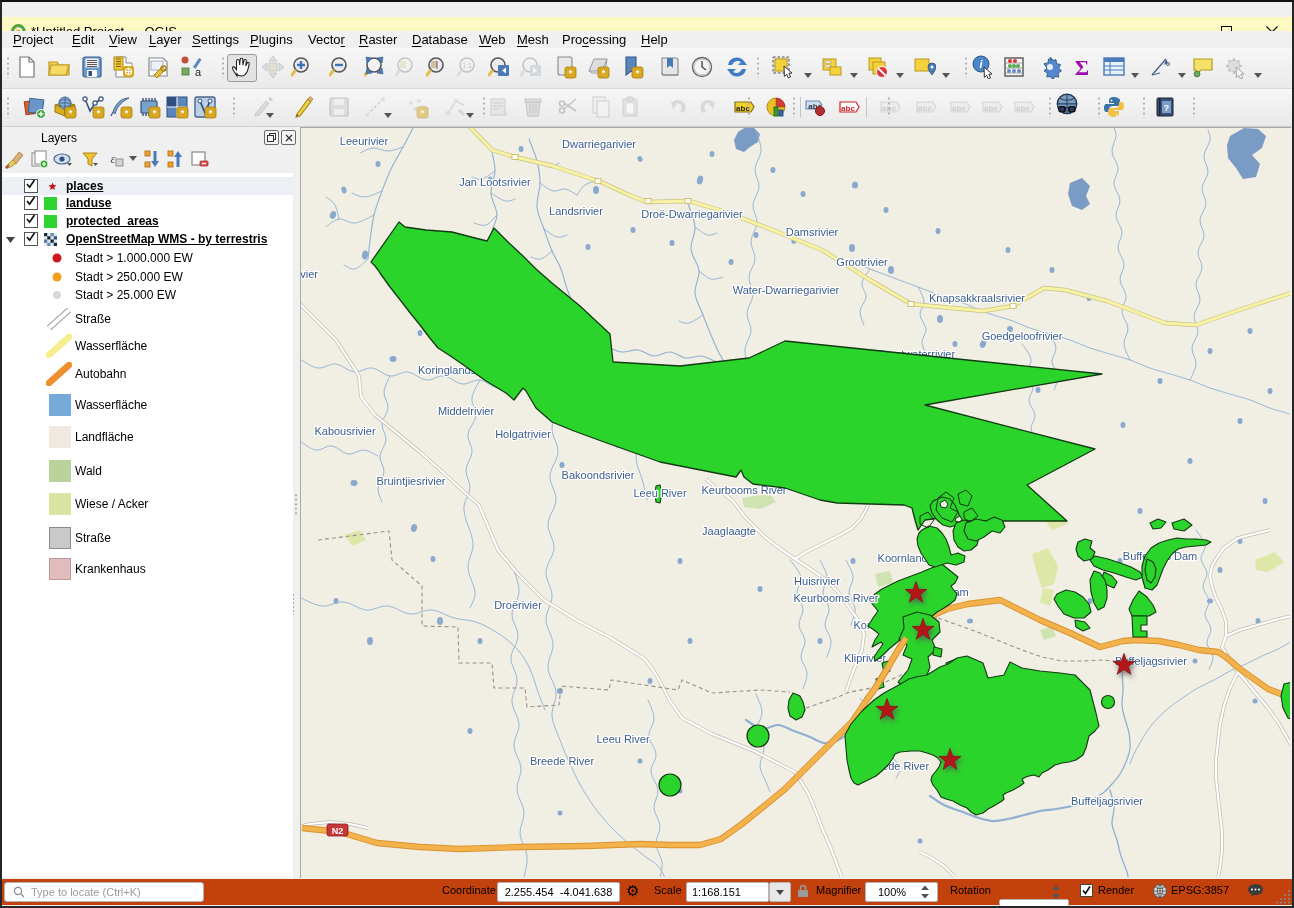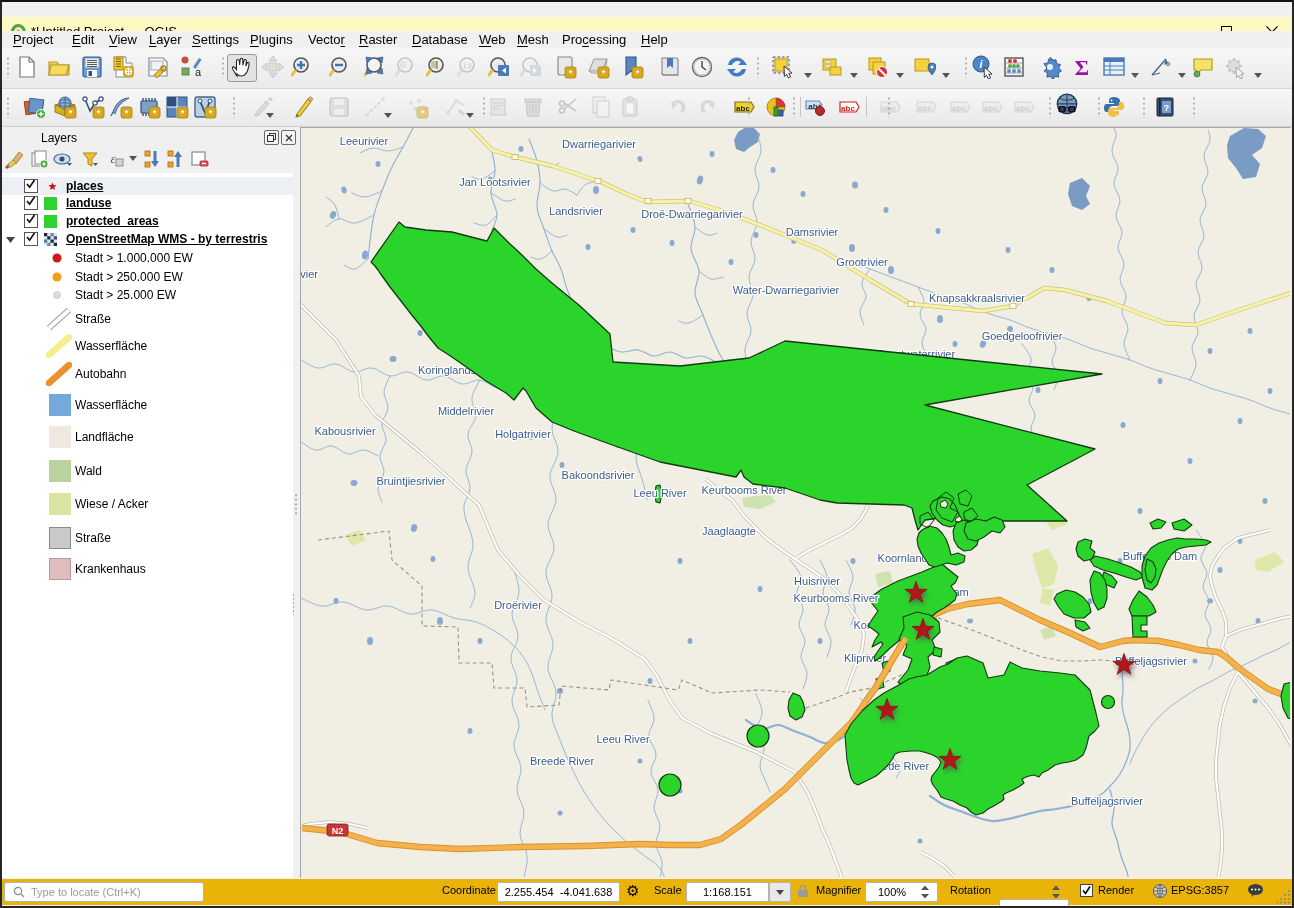--- a/index.html
+++ b/index.html
@@ -23,21 +23,21 @@
   #panel{left:2px;top:127px;width:291px;height:751px;background:#f0f0f0;}
   #panel-title{left:7px;top:4px;font-size:12px;color:#000;margin-left:32px;}
   .pbtn{position:absolute;top:3px;width:15px;height:15px;border:1px solid #6a6a6a;border-radius:2px;background:#f4f4f4;display:flex;align-items:center;justify-content:center;font-size:10px;color:#333;box-sizing:border-box;}
   #ptoolbar{left:0;top:20px;width:291px;height:26px;}
   #ptree{left:0;top:46px;width:291px;height:705px;background:#ffffff;font-size:12px;}
   .lname{font-weight:bold;color:#000;font-size:12px;text-decoration:underline;}
   .legtext{color:#000;font-size:12px;}
   
   #map{left:300px;top:127px;width:991px;height:751px;background:#f1eee3;border-top:1px solid #a8a8a8;border-left:1px solid #a8a8a8;box-sizing:border-box;}
   
-  #statusbar{left:2px;top:879px;width:1290px;height:26px;background:#eab308;font-size:11px;color:#000;}
+  #statusbar{left:2px;top:879px;width:1290px;height:26px;background:#c2410c;font-size:11px;color:#000;}
   .sfield{position:absolute;background:#fff;border:1px solid #b4b4b4;border-radius:2px;box-sizing:border-box;font-size:11px;color:#000;display:flex;align-items:center;white-space:nowrap;overflow:hidden;}
   .slabel{position:absolute;top:5px;}
 </style>
 </head>
 <body>
 <div class="abs" id="titlebar">
   <svg class="abs" style="left:9px;top:7px" width="16" height="16" viewBox="0 0 24 24">
     <circle cx="11" cy="11" r="10" fill="#fff"></circle>
     <circle cx="11" cy="11" r="8.6" fill="none" stroke="#55a33a" stroke-width="4.8"></circle>
     <rect x="14" y="14" width="10" height="6" rx="2.4" transform="rotate(45 14 14)" fill="#55a33a"></rect>
@@ -903,21 +903,21 @@
         <circle cx="5" cy="5" r="3.6" fill="none" stroke="#8a8a8a" stroke-width="1.2"></circle>
         <path d="M8 8l3 3" stroke="#8a8a8a" stroke-width="1.2"></path>
       </svg>
     Type to locate (Ctrl+K)
   </div>
   <div class="slabel" style="left:440px">Coordinate</div>
   <div class="sfield" style="left:495px;top:3px;width:123px;height:20px;justify-content:center;">2.255.454&nbsp; -4.041.638</div>
   <div class="abs" style="left:624px;top:3px;font-size:15px;">⚙</div>
   <div class="slabel" style="left:652px">Scale</div>
   <div class="sfield" style="left:684px;top:3px;width:83px;height:20px;">
-      <span style="margin-left:16px">1:168.151</span>
+      <span style="margin-left:5px">1:168.151</span>
     </div>
   <div class="sfield" style="left:767px;top:3px;width:22px;height:20px;background:#e8e8e8;justify-content:center;">
       <svg width="8" height="5" viewBox="0 0 8 5">
         <path d="M0 0h8L4 5z" fill="#444"></path>
       </svg>
     </div>
   <div class="abs" style="left:795px;top:5px"><svg width="12" height="14" viewBox="0 0 12 14">
         <rect x="1" y="6" width="10" height="7" rx="1" fill="#9a9a9a"></rect>
         <path d="M3.5 6V4a2.5 2.5 0 0 1 5 0v2" fill="none" stroke="#9a9a9a" stroke-width="1.6"></path>
       </svg></div>

